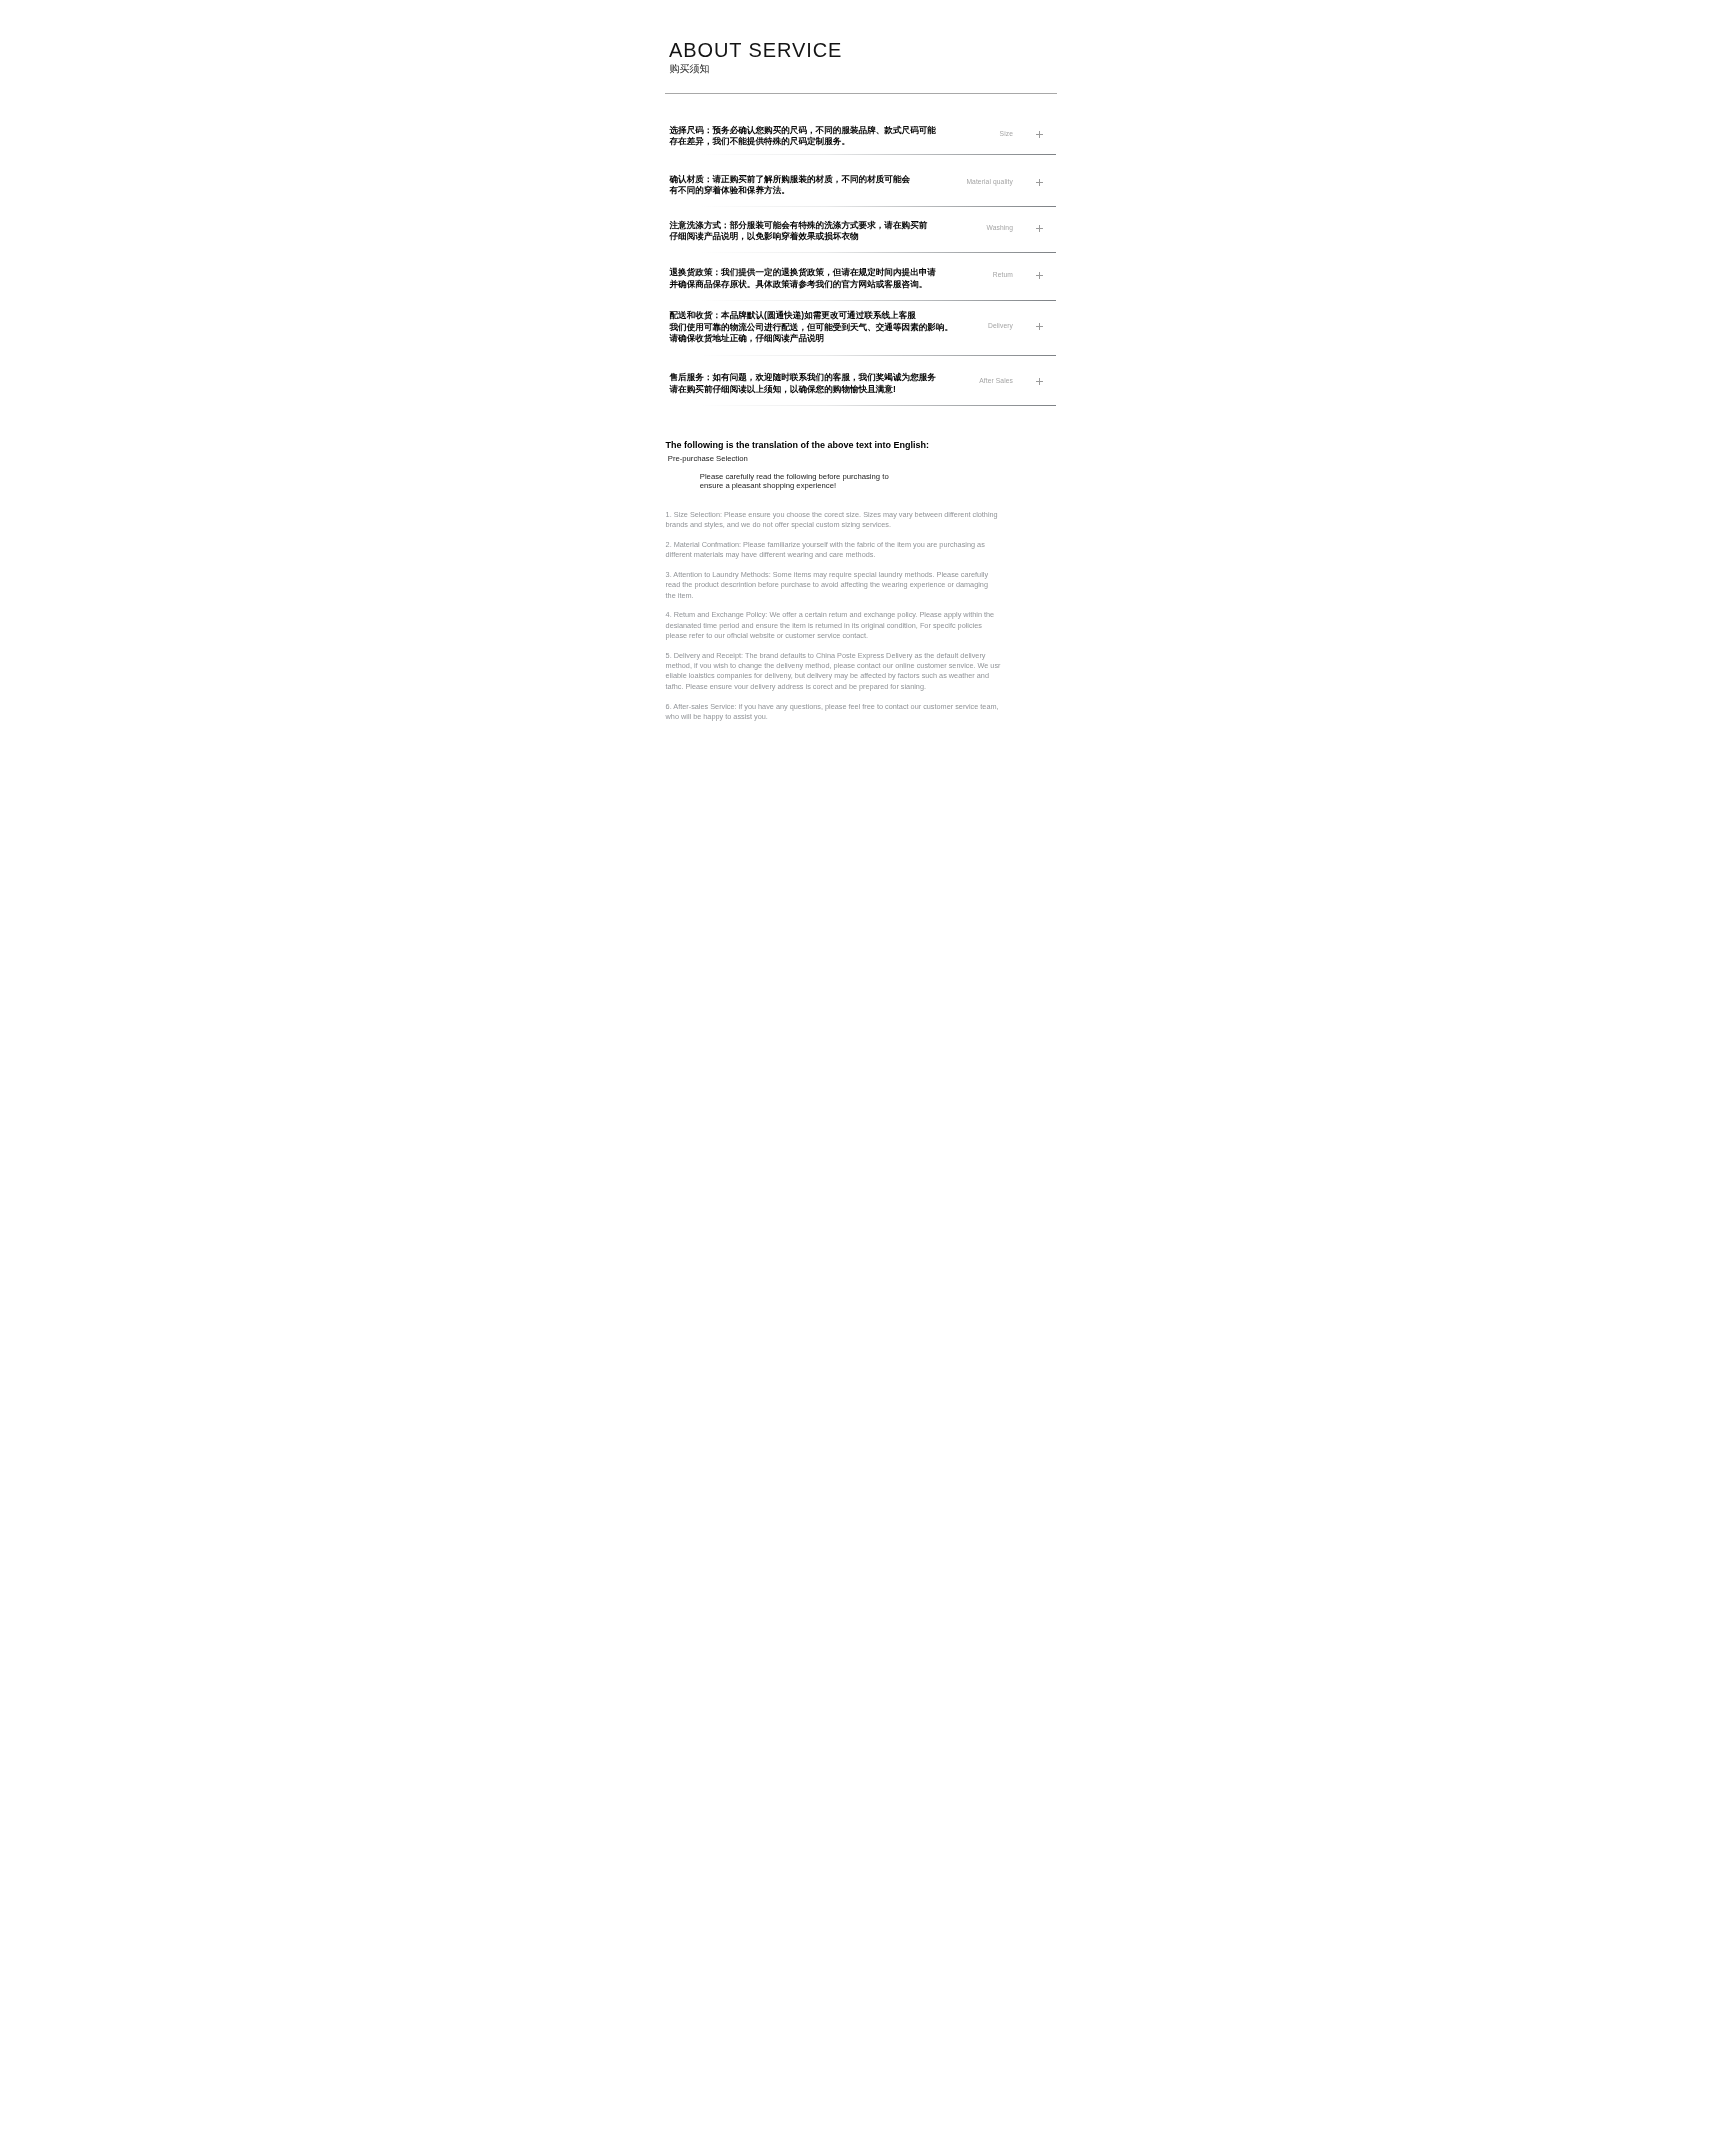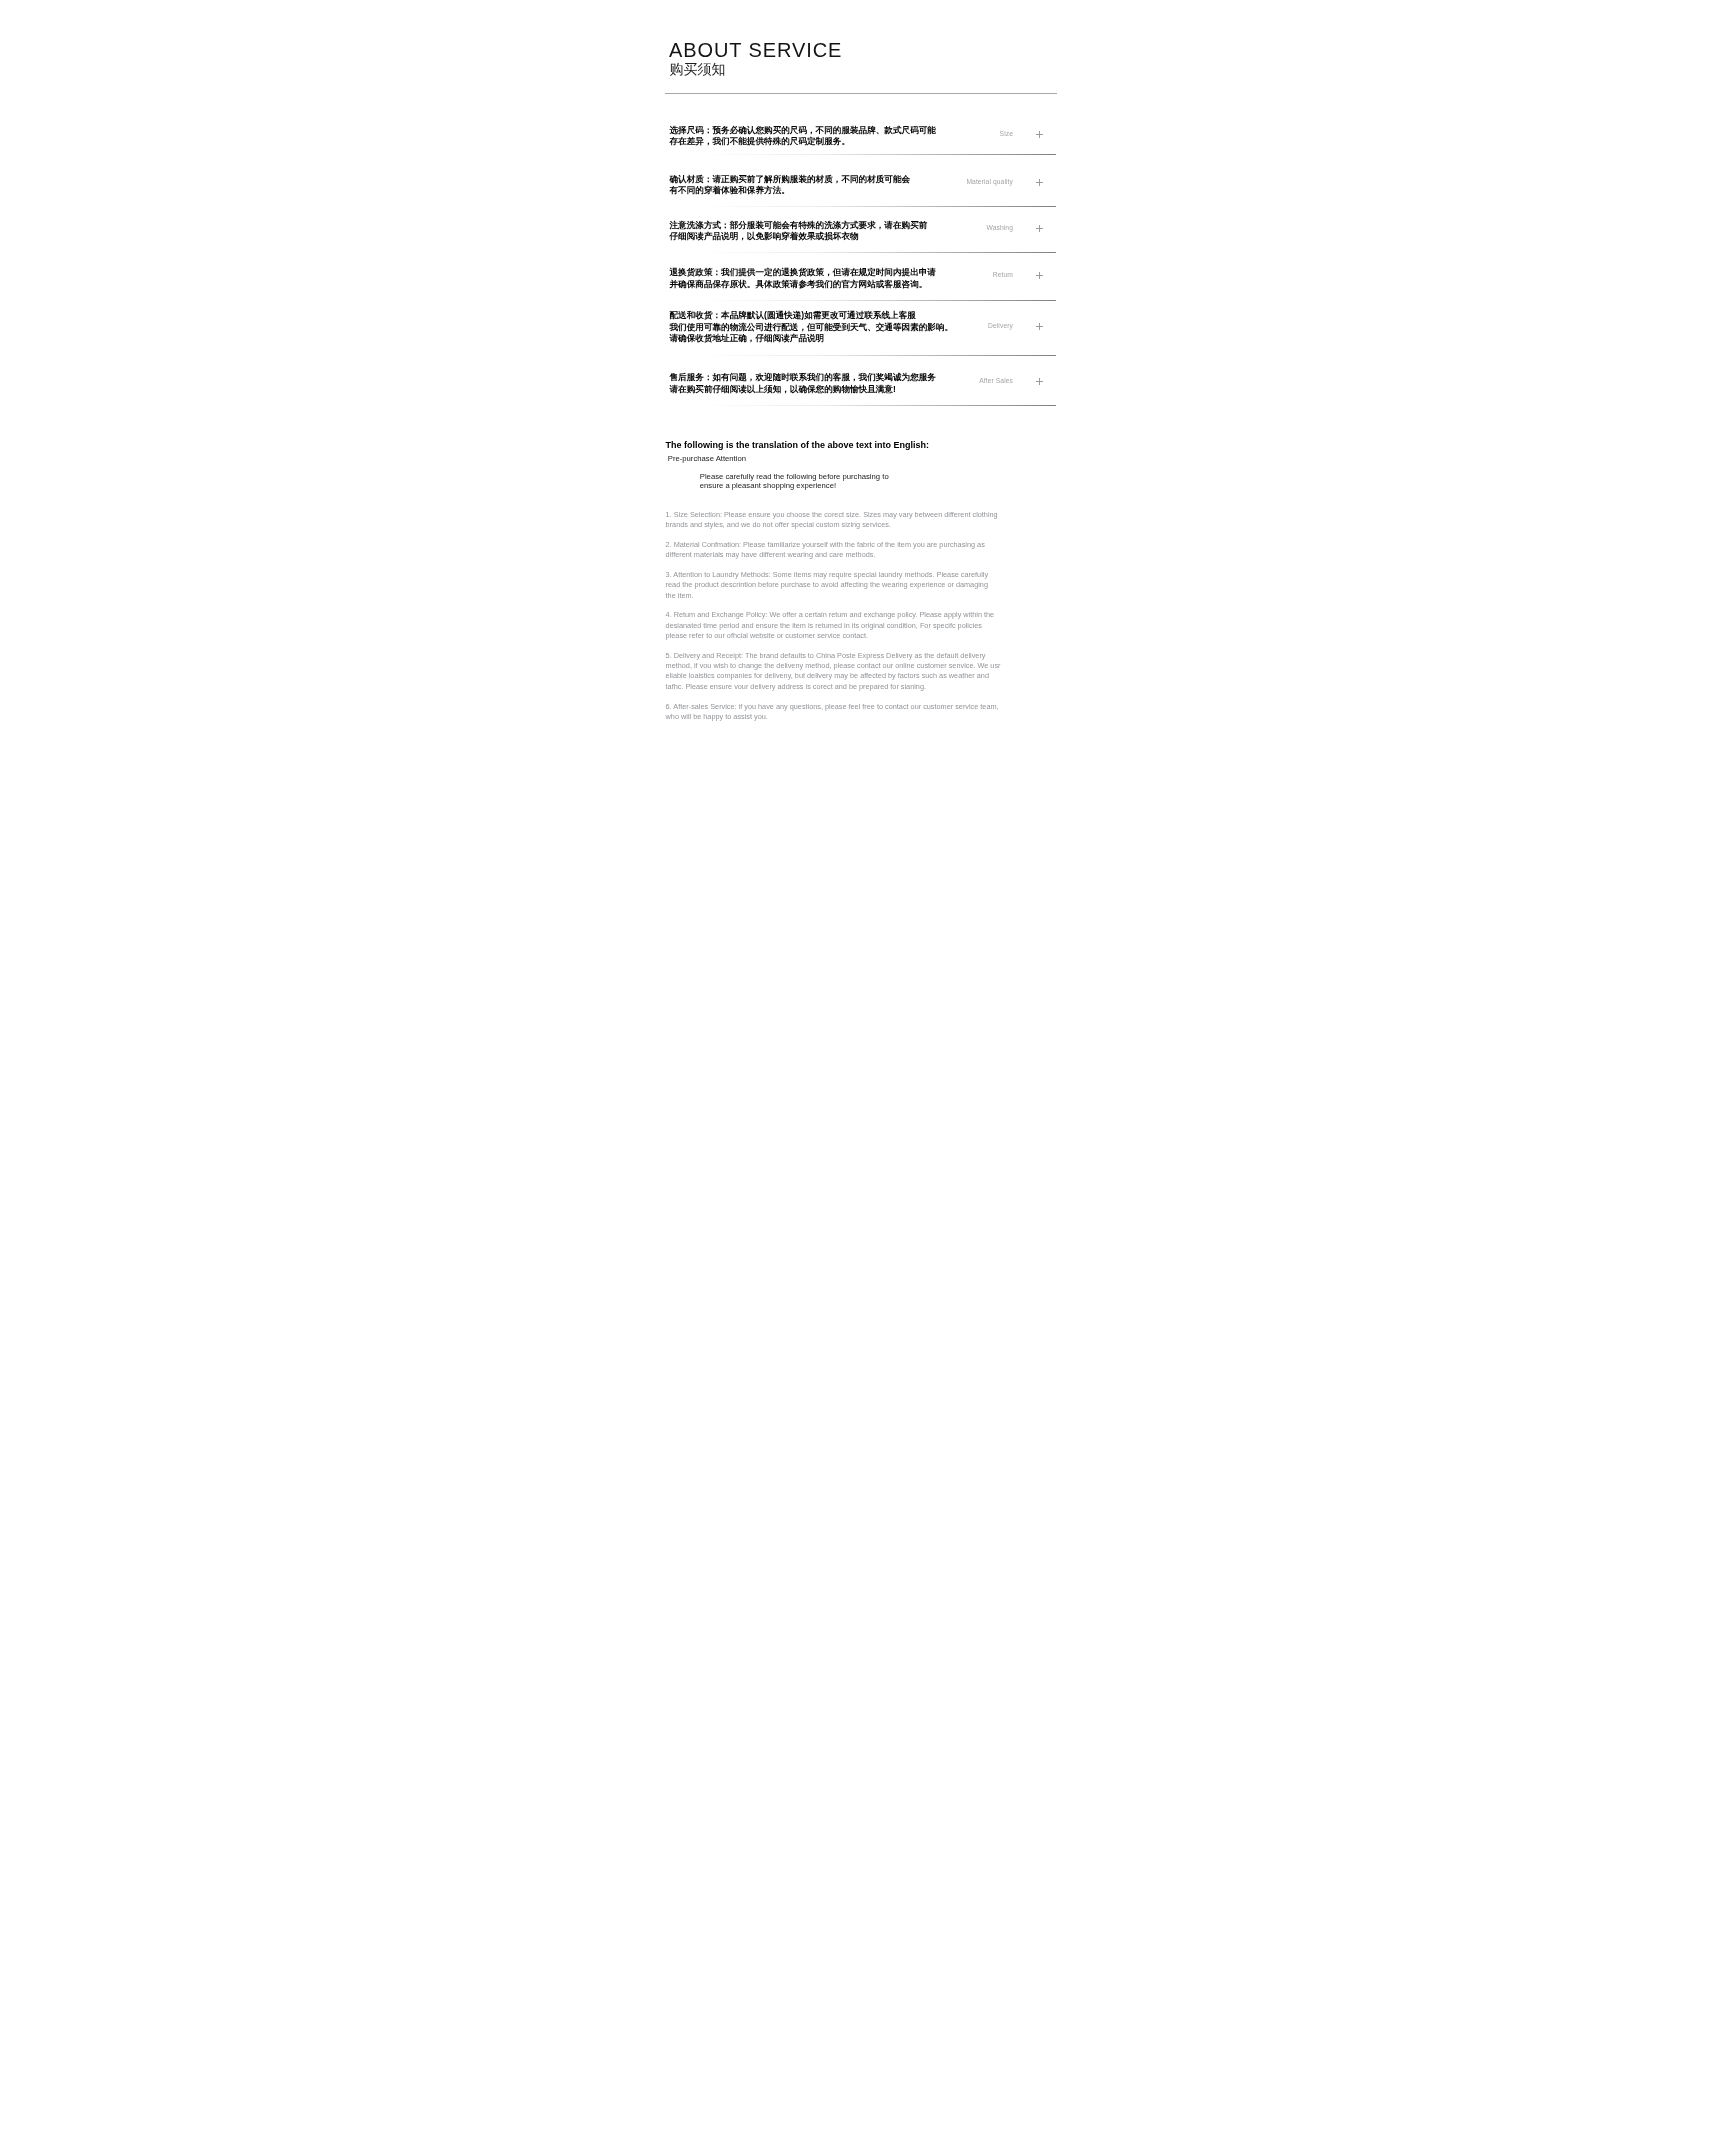--- a/index.html
+++ b/index.html
@@ -1,21 +1,21 @@
 <!DOCTYPE html>
 <html style="font-size:6.9px"><head>
 <meta charset="utf-8">
 <style>
   html,body{margin:0;padding:0;background:#ffffff;}
   body{font-family:"Liberation Sans", sans-serif;}
   #page{position:relative;width:430px;height:737px;background:#ffffff;overflow:hidden;margin:0 auto;}
 
   
   .title{position:absolute;left:24px;top:39px;font-size:20px;font-weight:500;letter-spacing:0.9px;color:#141414;line-height:22.4px;white-space:nowrap;}
-  .subtitle{position:absolute;left:24.5px;top:63px;font-size:14px;font-weight:400;color:#1e1e1e;line-height:12px;white-space:nowrap;}
+  .subtitle{position:absolute;left:24.5px;top:63px;font-size:10px;font-weight:400;color:#1e1e1e;line-height:12px;white-space:nowrap;}
   .top-divider{position:absolute;left:20px;top:93px;width:392px;height:0.4px;background:#a8a8a8;}
 
   
   .item{position:absolute;left:0;top:0;width:430px;}
   .cn{position:absolute;left:24.5px;font-size:8.6px;line-height:11.6px;font-weight:700;color:#050505;white-space:nowrap;}
   .cn .lead{font-weight:800;}
   .row-label{position:absolute;width:110px;left:258px;text-align:right;font-size:6.7px;font-weight:400;color:#a4a4a4;letter-spacing:0.1px;white-space:nowrap;}
   .plus{position:absolute;left:391px;width:6.9px;height:6.9px;cursor:pointer;}
   .plus::before{content:"";position:absolute;left:0;top:3.1px;width:6.9px;height:0.7px;background:#9a9a9a;}
   .plus::after{content:"";position:absolute;left:3.1px;top:0;width:0.7px;height:6.9px;background:#9a9a9a;}
@@ -85,21 +85,21 @@
   <div class="item">
     <div class="cn" style="top:372px"><span class="lead">售后服务：</span><span>如有问题，欢迎随时联系我们的客服，我们奖竭诚为您服务</span></div>
     <div class="cn" style="top:384px">请在购买前仔细阅读以上须知，以确保您的购物愉快且满意!</div>
     <div class="row-label" style="top:377px">After Sales</div>
     <span class="plus" style="top:378px"></span>
     <div class="item-divider" style="top:405px"></div>
   </div>
 
   <div class="translation">
     <p class="tr-heading">The following is the translation of the above text into English:</p>
-    <p class="tr-sub">Pre-purchase Attention</p>
+    <p class="tr-sub">Pre-purchase Selection</p>
     <div class="tr-intro">
       <span class="iline">Please carefully read the following before purchasing to</span>
       <span class="iline">ensure a pleasant shopping experience!</span>
     </div>
     <div class="tr-paras">
       <div class="para">
         <span class="pline">1. Size Selection: Please ensure you choose the corect size. Sizes may vary between different clothing</span>
         <span class="pline">brands and styles, and we do not offer special custom sizing services.</span>
       </div>
       <div class="para">

